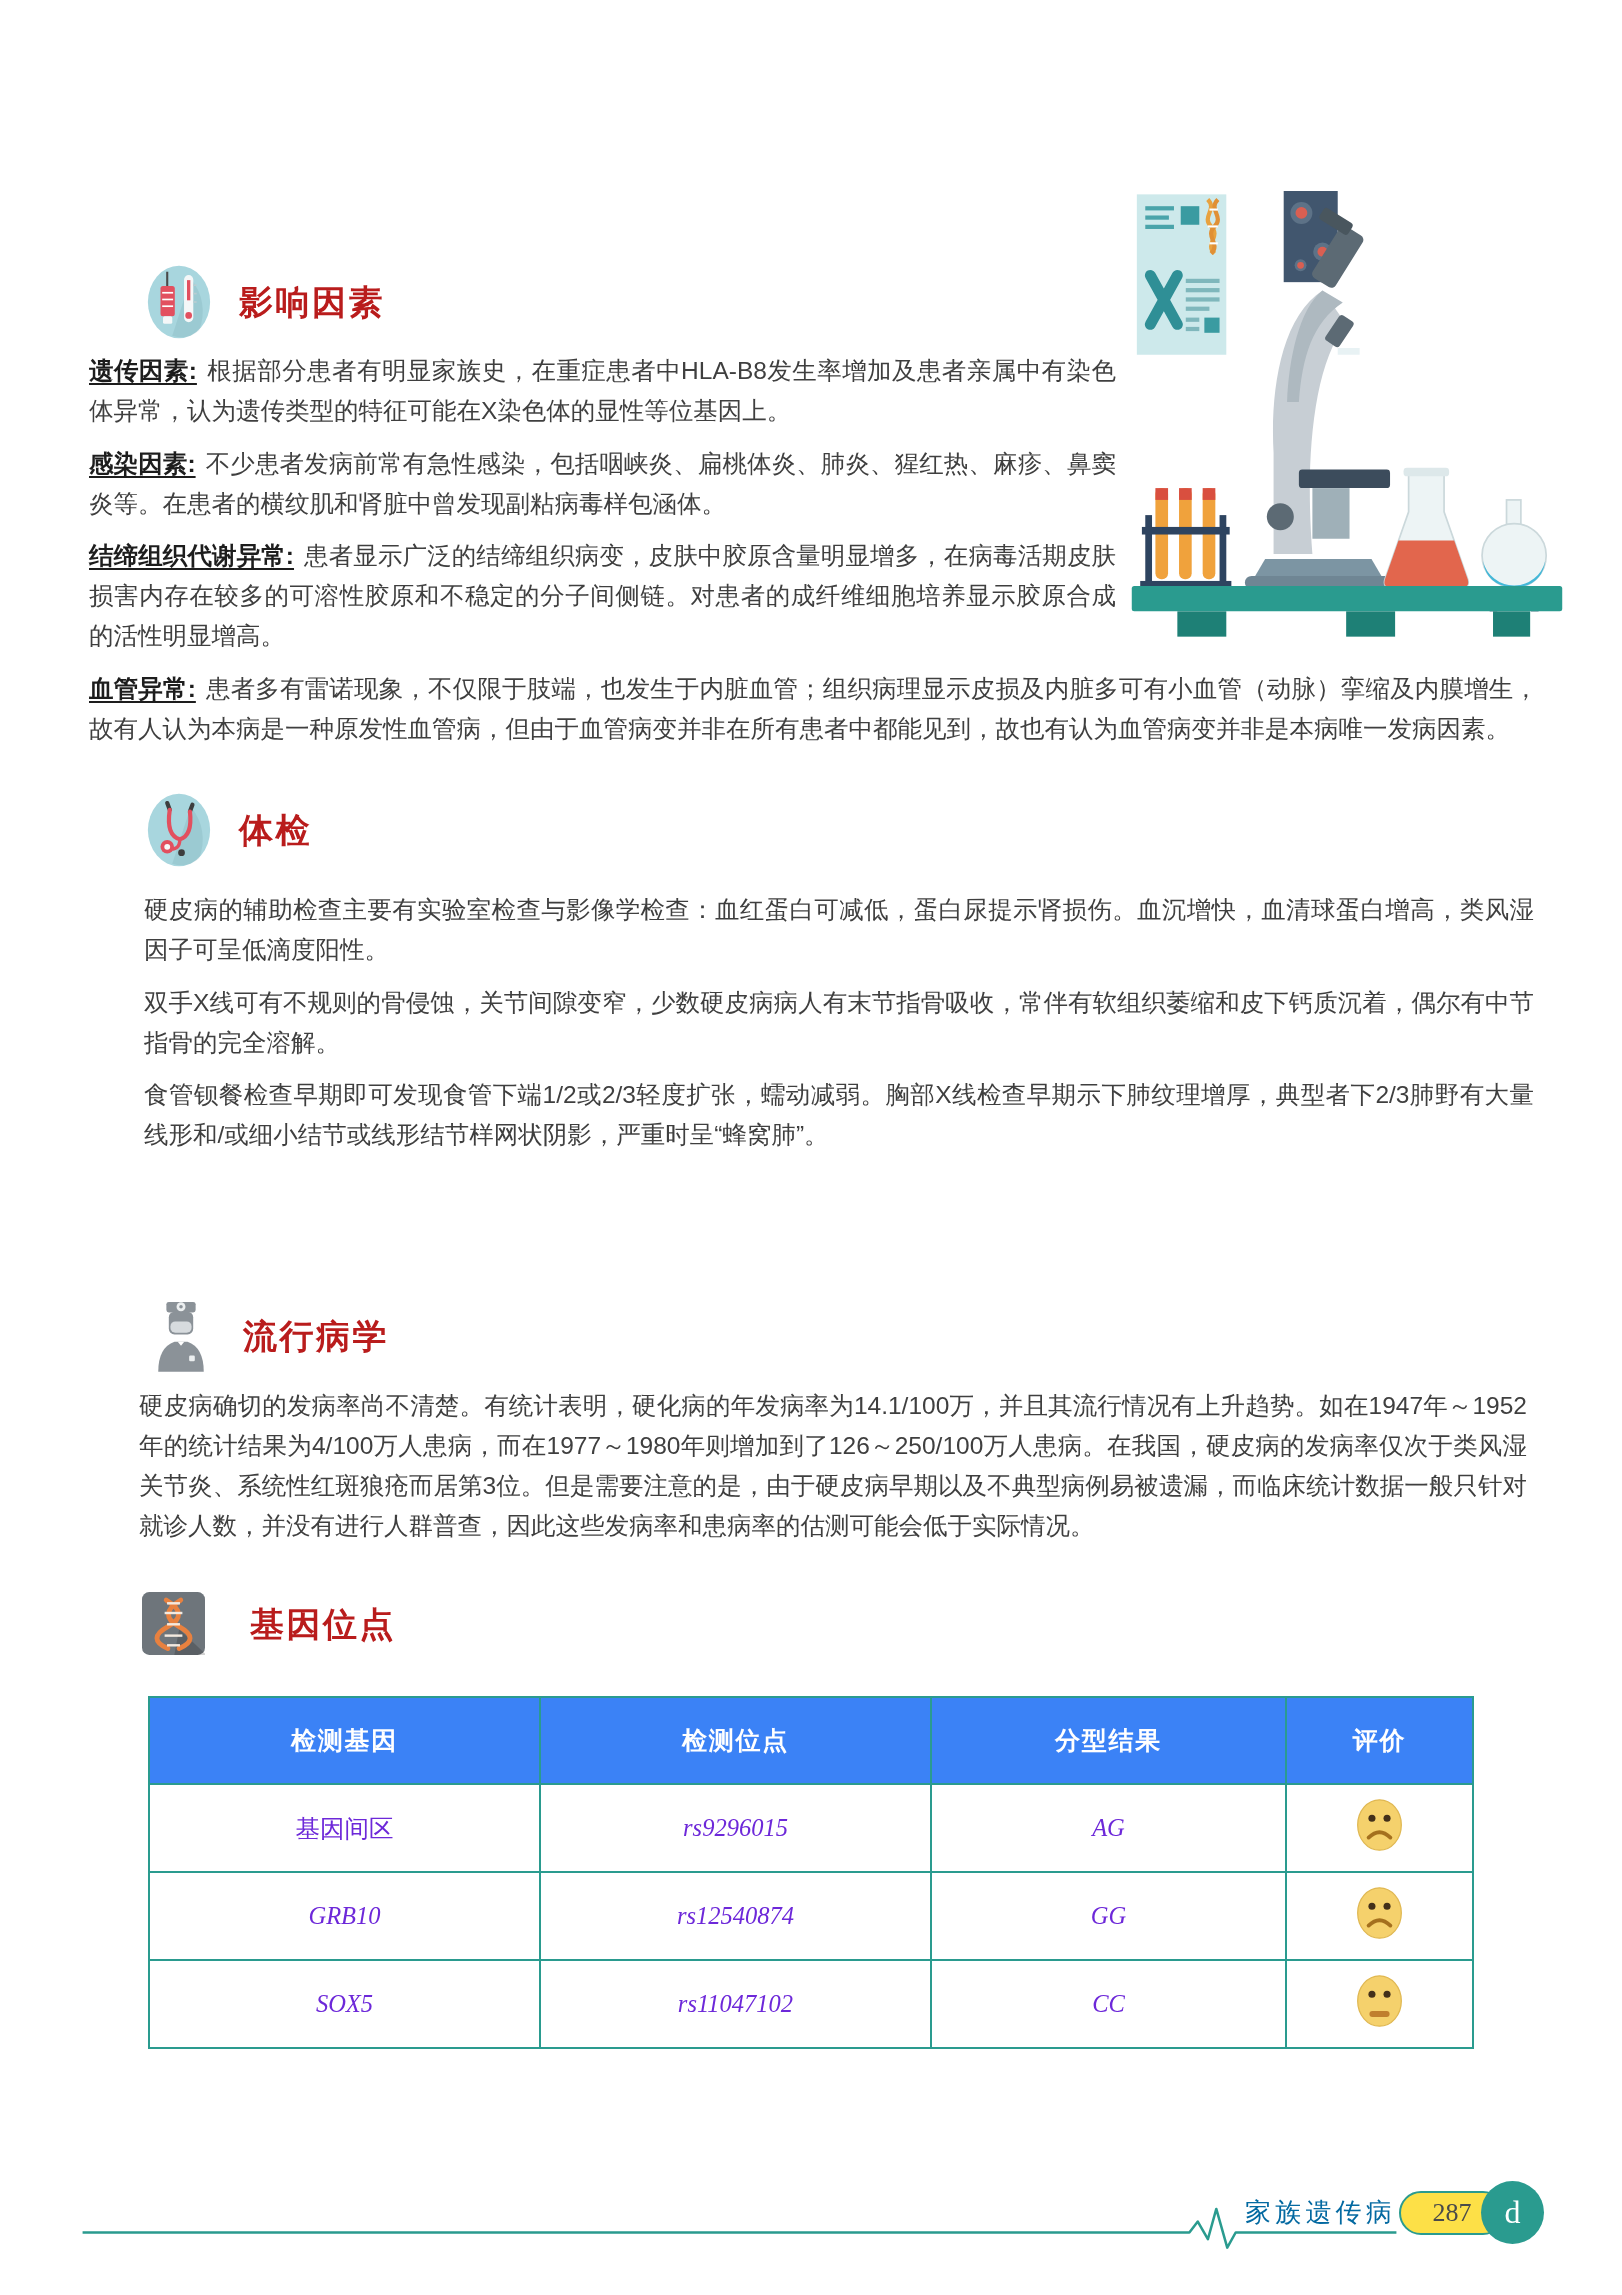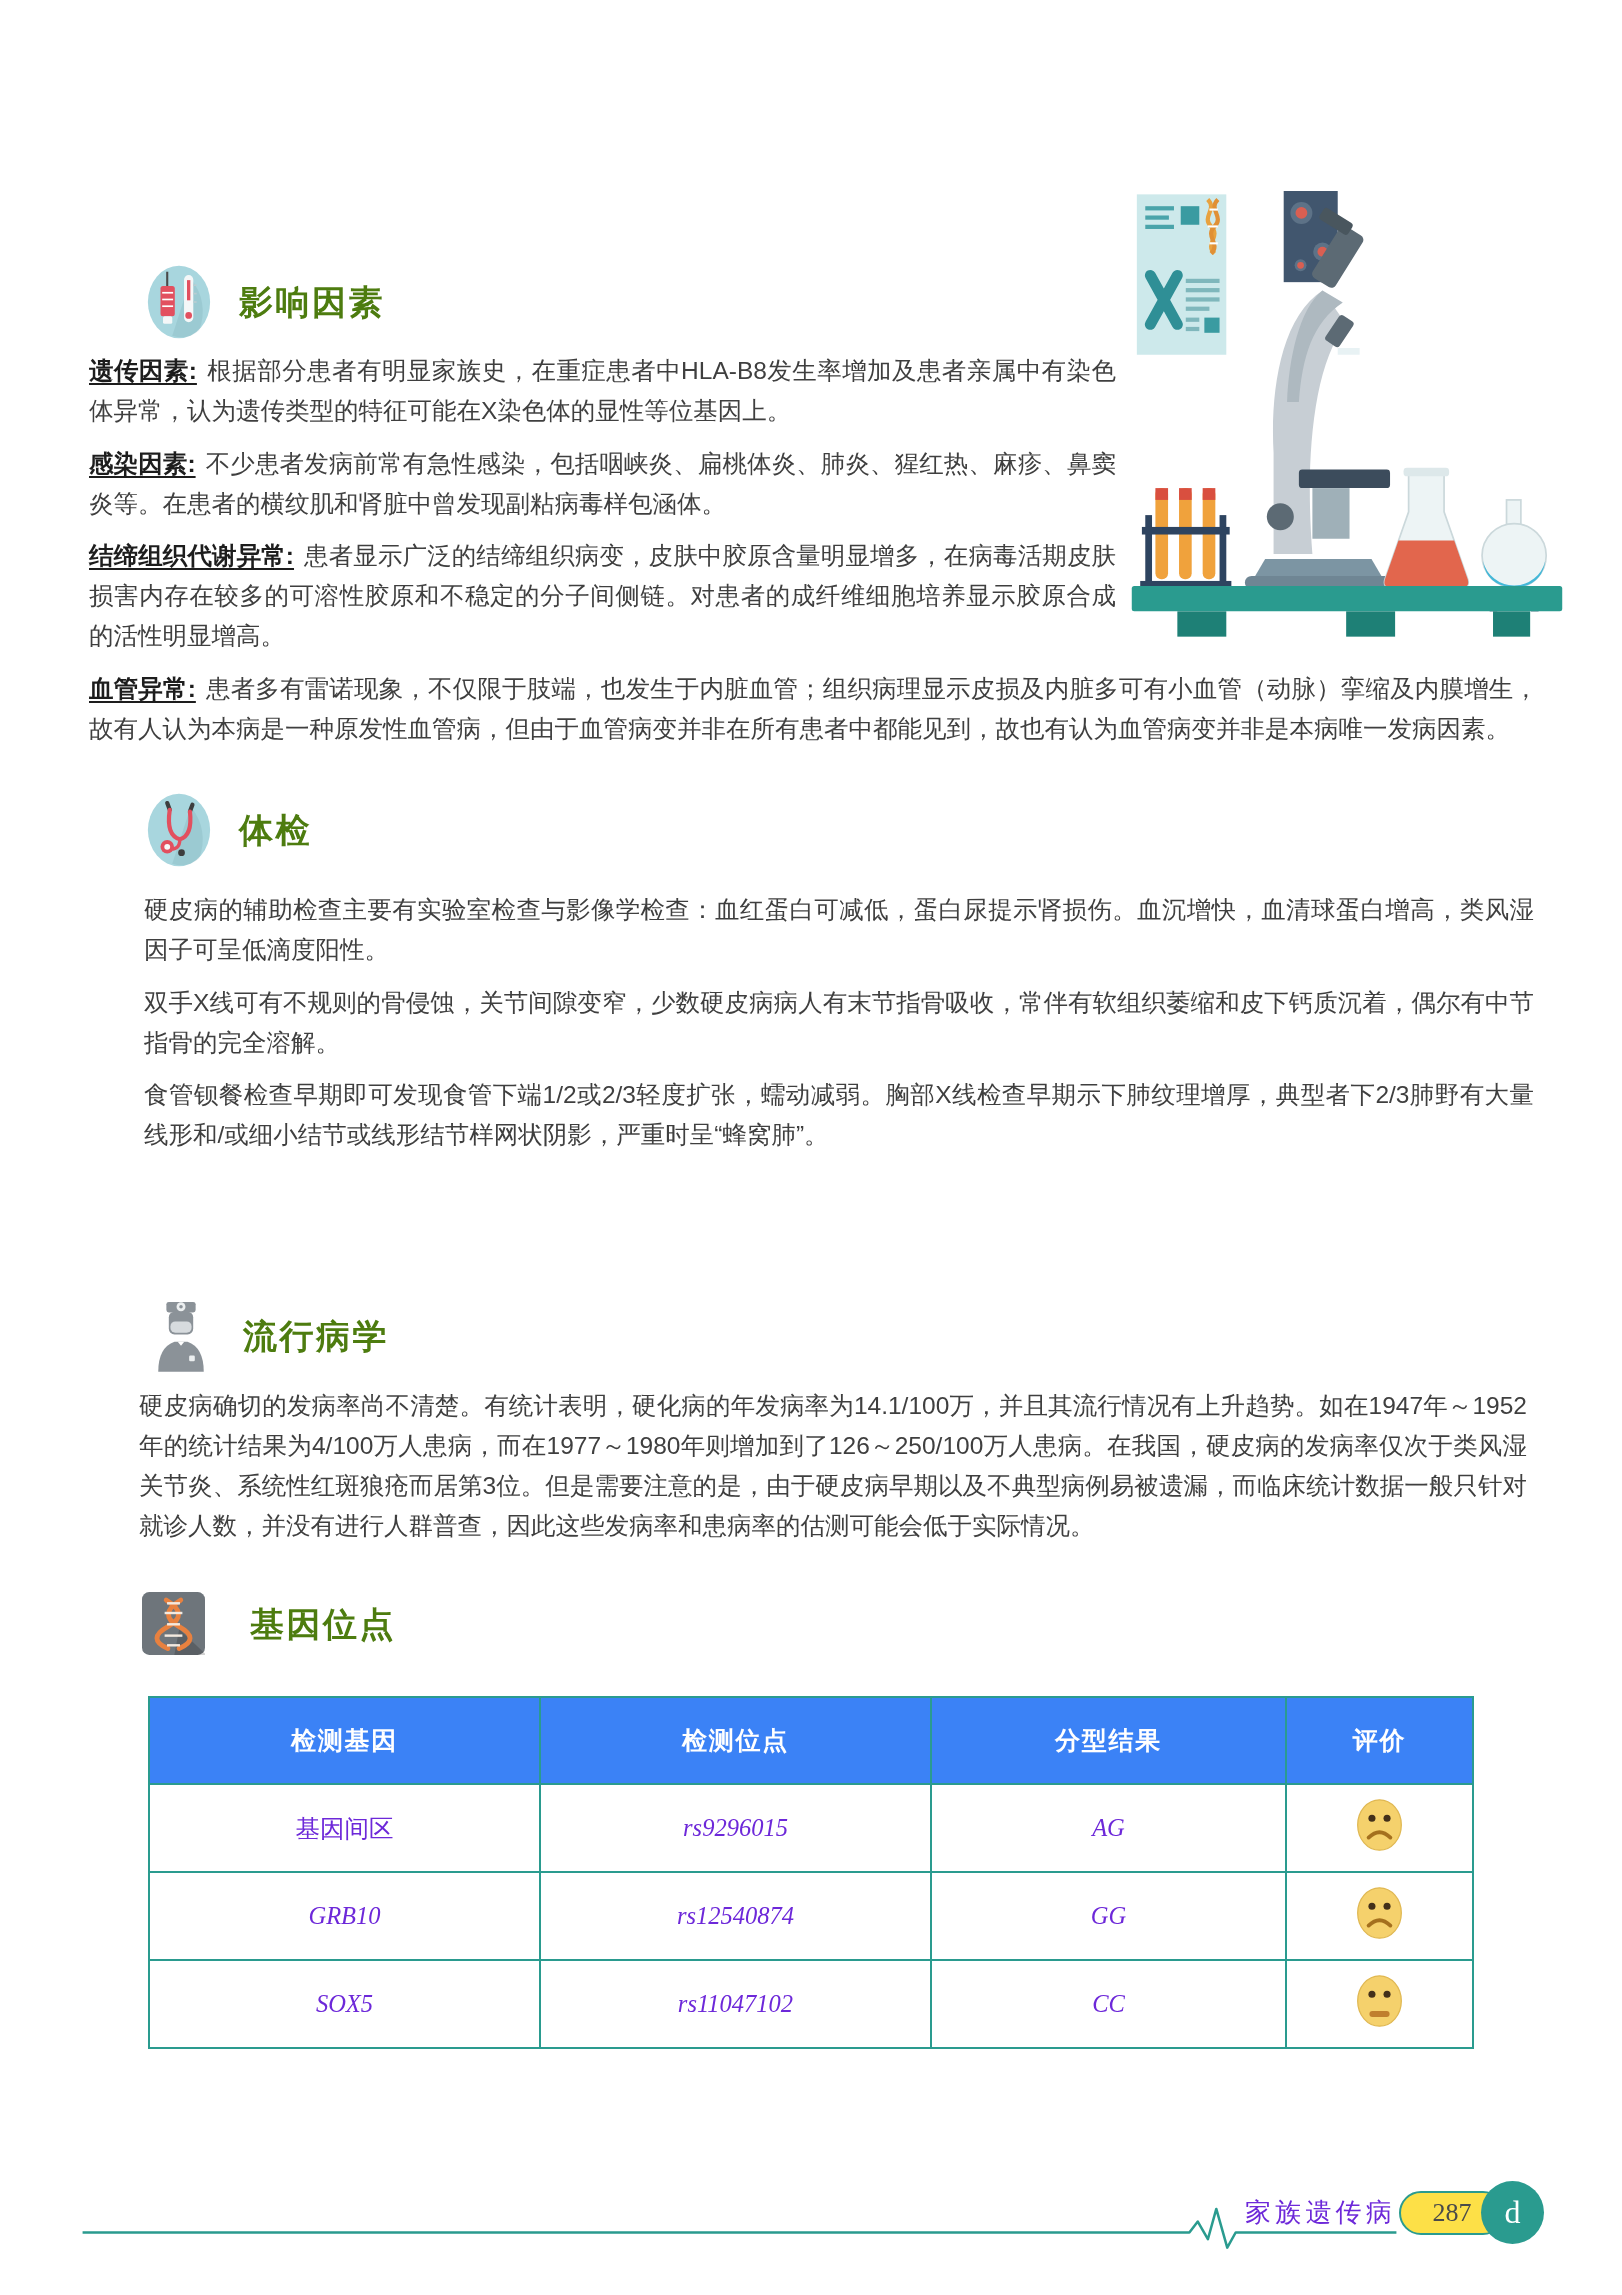--- a/index.html
+++ b/index.html
@@ -2,42 +2,42 @@
 <html style="font-size:13.5px"><head>
 <meta charset="utf-8">
 <style>
   html,body{margin:0;padding:0;background:#e9e9e9;}
   .page{
     position:relative;width:1622px;height:2295px;margin:0 auto;background:#ffffff;
     font-family:"Liberation Sans","DejaVu Sans",sans-serif;overflow:hidden;
   }
   
   .sec-header{position:absolute;left:142px;display:flex;align-items:center;}
-  .sec-title{font-size:34px;font-weight:bold;color:#4d7c0f;letter-spacing:2.5px;margin-left:23px;white-space:nowrap;}
+  .sec-title{font-size:34px;font-weight:bold;color:#b91c1c;letter-spacing:2.5px;margin-left:23px;white-space:nowrap;}
   .icon-badge{flex:0 0 auto;}
   
   .body-block{position:absolute;}
   .body-block p{margin:0 0 12.7px 0;font-size:24.5px;line-height:40px;color:#3f3f3f;text-align:justify;}
   .body-block p:last-child{margin-bottom:0;}
   .narrow{width:1027px;}
   .plabel{font-weight:bold;color:#1d1d1d;text-decoration:underline;text-underline-offset:4.2px;margin-right:10px;}
   
   .lab-art{position:absolute;left:1130px;top:191px;width:434px;height:460px;}
   
   .gene-table{position:absolute;left:148px;top:1696px;border-collapse:collapse;table-layout:fixed;}
   .gene-table th{background:#3b82f6;color:#ffffff;font-size:25px;font-weight:bold;height:83px;border:2.5px solid #2A9B8F;letter-spacing:1.7px;}
   .gene-table td{height:84px;border:2.5px solid #2A9B8F;text-align:center;vertical-align:middle;font-size:24.5px;color:#6d28d9;}
   .serif-cell{font-family:"Liberation Serif","DejaVu Serif",serif;font-size:26px;color:#4a4a4a;font-style:italic;}
   .face{display:inline-block;width:47px;height:54px;}
   .face svg .m-sad,.face svg .m-neutral{display:none;}
   .face.face-sad svg .m-sad{display:inline;}
   .face.face-neutral svg .m-neutral{display:inline;}
   
   .footer-rule{position:absolute;left:80px;top:2182px;}
-  .footer-title{position:absolute;right:226px;top:2195px;font-size:26px;color:#6d28d9;letter-spacing:4.2px;white-space:nowrap;}
+  .footer-title{position:absolute;right:226px;top:2195px;font-size:26px;color:#0369a1;letter-spacing:4.2px;white-space:nowrap;}
   .footer-pill{position:absolute;left:1399px;top:2191px;width:106px;height:44px;border:2.5px solid #2A9B8F;border-radius:23px;
     box-sizing:border-box;display:flex;align-items:center;justify-content:center;
     font-family:"Liberation Serif","DejaVu Serif",serif;font-size:26px;color:#4a4a4a;background:#fde047;}
   .footer-tab{position:absolute;left:1481px;top:2181px;width:63px;height:63px;border-radius:50%;background:#2A9B8F;
     display:flex;align-items:center;justify-content:center;color:#ffffff;
     font-family:"Liberation Serif","DejaVu Serif",serif;font-size:32px;z-index:2;}
 </style>
 </head>
 <body>
 

